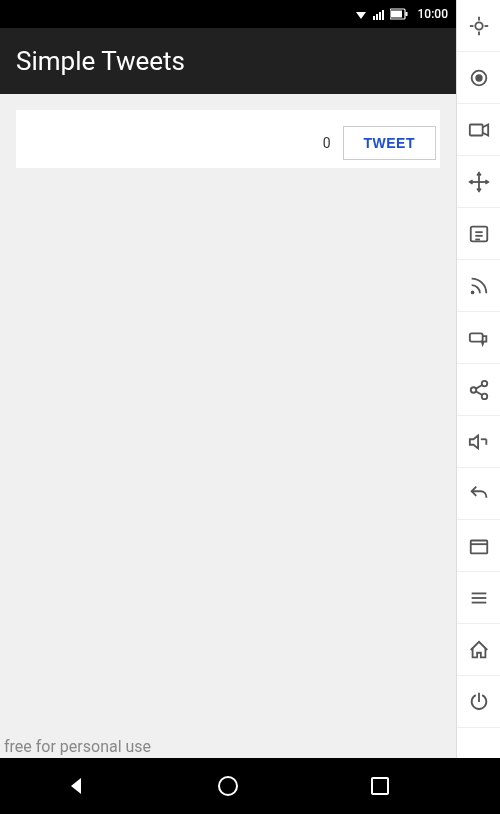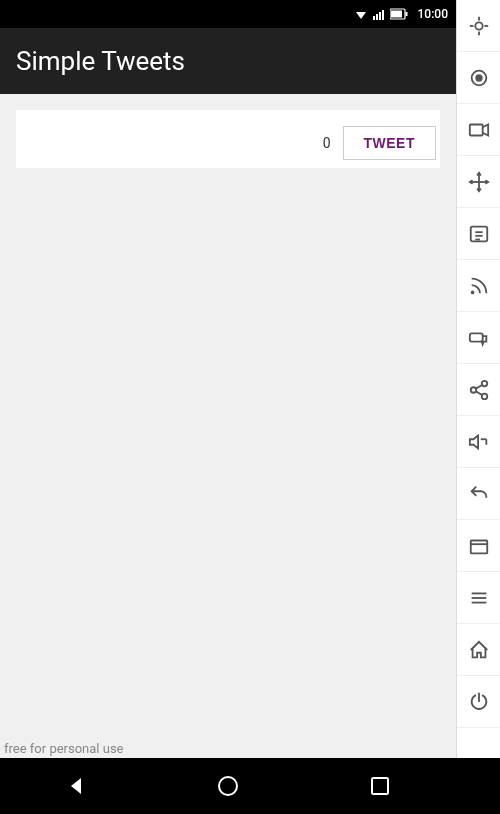--- a/index.html
+++ b/index.html
@@ -93,21 +93,21 @@
       padding: 8px 4px 8px 0;
       gap: 12px;
     }
     .char-count {
       color: #333;
       font-size: 14px;
     }
     .tweet-button {
       background: #fff;
       border: 1px solid #ccc;
-      color: #701a75;
+      color: #1d4ed8;
       font-size: 14px;
       font-weight: 600;
       padding: 8px 20px;
       cursor: pointer;
       letter-spacing: 0.5px;
     }
 
     
     .right-sidebar {
       width: 44px;
@@ -158,21 +158,21 @@
       display: flex;
       align-items: center;
       justify-content: center;
     }
 
     
     .watermark {
       position: absolute;
       bottom: 58px;
       left: 4px;
-      font-size: 13px;
+      font-size: 16px;
       color: #888;
     }
   </style>
 </head>
 <body>
 
 <div class="status-bar">
   <div class="status-icons">
 
     <svg width="14" height="12" viewBox="0 0 14 12">

